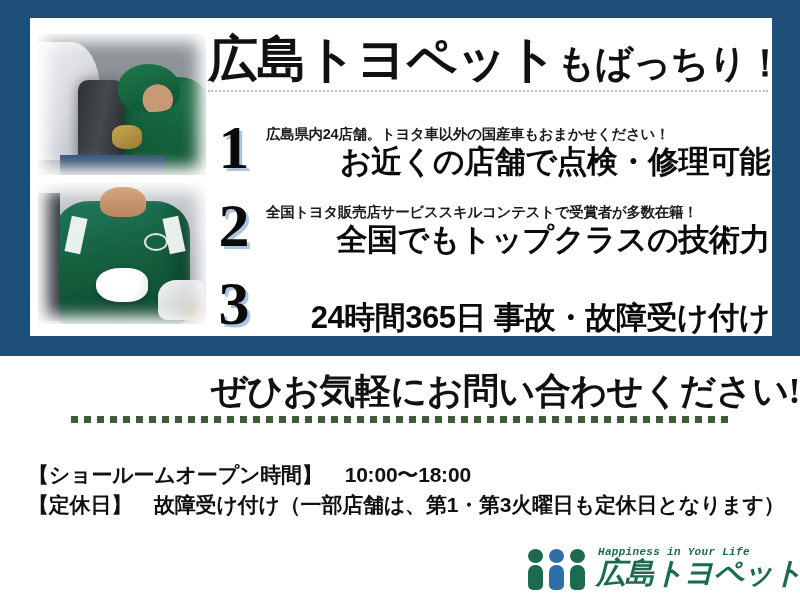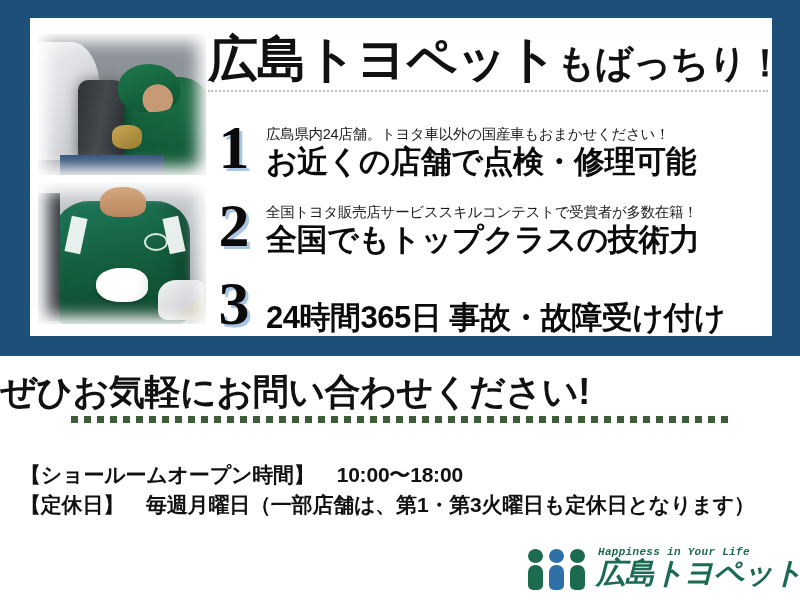--- a/index.html
+++ b/index.html
@@ -265,37 +265,40 @@
     padding-left: 6px;
     min-width: 0;
   }
   .row-sub {
     font-size: 14.5px;
     color: #1a1a1a;
     line-height: 1.1;
     letter-spacing: -0.3px;
     white-space: nowrap;
     margin-bottom: 2px;
+    font-weight: bold;
   }
   .row-main {
     font-size: 31px;
     font-weight: 700;
     color: #0b0b0b;
     line-height: 1.08;
     letter-spacing: -0.5px;
     white-space: nowrap;
+    text-align: right;
   }
 
   
   .cta-wrap {
     position: absolute;
     left: 0;
     top: 372px;
     width: 800px;
-    text-align: left;
+    text-align: right;
+    font-family: Liberation Serif, serif;
   }
   .cta-text {
     display: inline-block;
     font-size: 36px;
     font-weight: 700;
     color: #111111;
     letter-spacing: -0.5px;
     line-height: 1.1;
     white-space: nowrap;
   }
@@ -306,21 +309,21 @@
     background-image: repeating-linear-gradient(
       to right,
       #3f5c38 0px, #3f5c38 7px,
       rgba(0,0,0,0) 7px, rgba(0,0,0,0) 13px
     );
   }
 
   
   .hours {
     position: absolute;
-    left: 20px;
+    left: 28px;
     top: 460px;
     font-size: 21px;
     font-weight: 700;
     color: #111111;
     line-height: 1.45;
     letter-spacing: -0.2px;
     white-space: nowrap;
   }
   .hours .gap { display: inline-block; width: 22px; }
 
@@ -446,21 +449,21 @@
   </div>
 </div>
 
 <div class="cta-wrap">
   <div class="cta-text">ぜひお気軽にお問い合わせください!</div>
   <div class="cta-dots"></div>
 </div>
 
 <div class="hours">
   <div><span>【ショールームオープン時間】</span><span class="gap"></span><span>10:00〜18:00</span></div>
-  <div><span>【定休日】</span><span class="gap"></span><span>毎週月曜日（一部店舗は、第1・第3火曜日も定休日となります）</span></div>
+  <div><span>【定休日】</span><span class="gap"></span><span>故障受け付け（一部店舗は、第1・第3火曜日も定休日となります）</span></div>
 </div>
 
 <div class="logo">
   <div class="logo-figures">
     <div class="fig fig-a">
       <div class="head"></div>
       <div class="torso"></div>
     </div>
     <div class="fig fig-b">
       <div class="head"></div>

